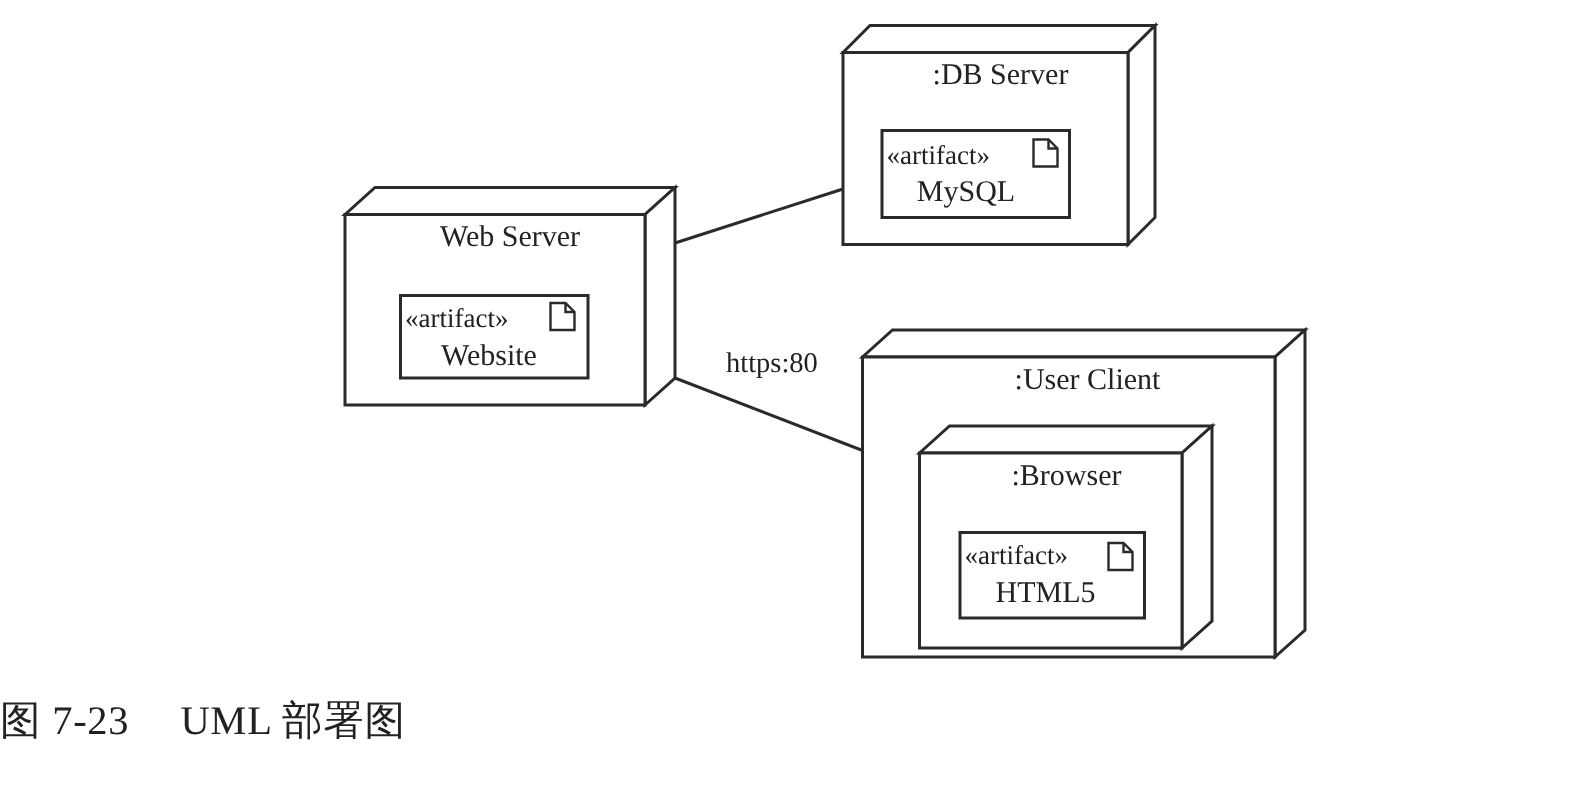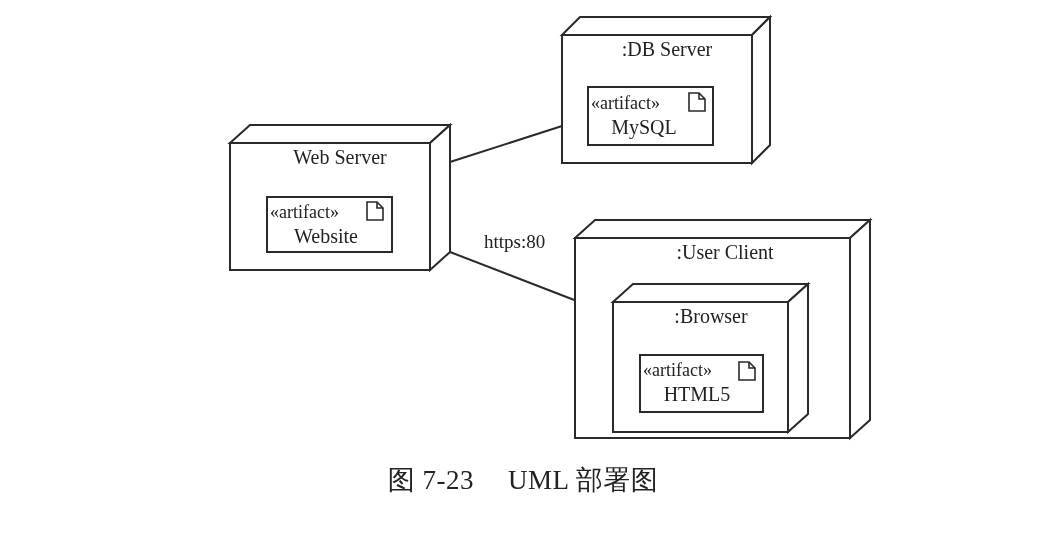--- a/index.html
+++ b/index.html
@@ -1,21 +1,21 @@
 <!DOCTYPE html>
 <html><head>
 <meta charset="utf-8">
 <style>
   html, body { margin:0; padding:0; background:#ffffff; }
   body { width:1046px; height:534px; position:relative; overflow:hidden; font-family:"Liberation Serif","DejaVu Serif",serif; color:#222; }
   svg { position:absolute; left:0; top:0; }
   .edge { stroke:#2a2a2a; stroke-width:2; fill:#fff; stroke-linejoin:miter; }
   .line { stroke:#2a2a2a; stroke-width:2; fill:none; }
   .lbl { font-family:"Liberation Serif","DejaVu Serif",serif; fill:#222; }
-  .caption { position:absolute; left:0; width:1046px; top:462px; text-align:center; font-size:27px; letter-spacing:0.5px; }
+  .caption { position:absolute; left:0; width:1046px; top:462px; text-align:left; font-size:27px; letter-spacing:0.5px; }
 </style>
 </head>
 <body>
 
 <svg width="1046" height="534" viewBox="0 0 1046 534">
 
   <line class="line" x1="450" y1="162" x2="562" y2="126"></line>
   <line class="line" x1="450" y1="252" x2="613" y2="315"></line>
   <text class="lbl" x="484" y="248" font-size="19">https:80</text>
 

